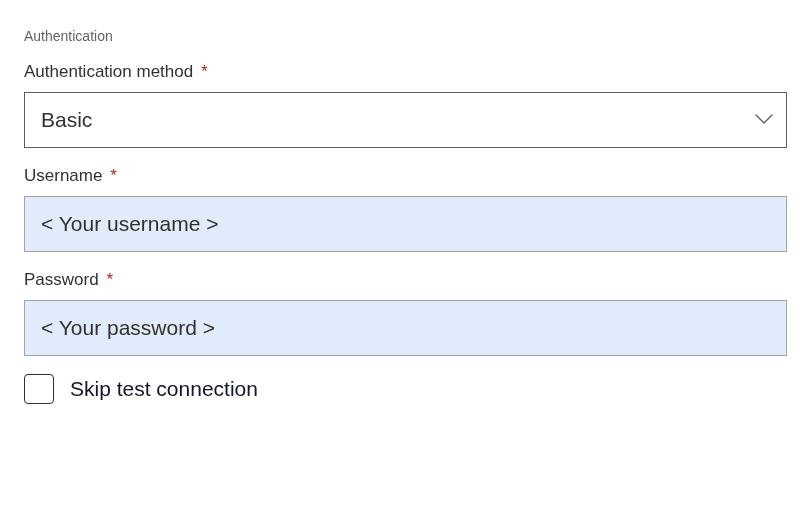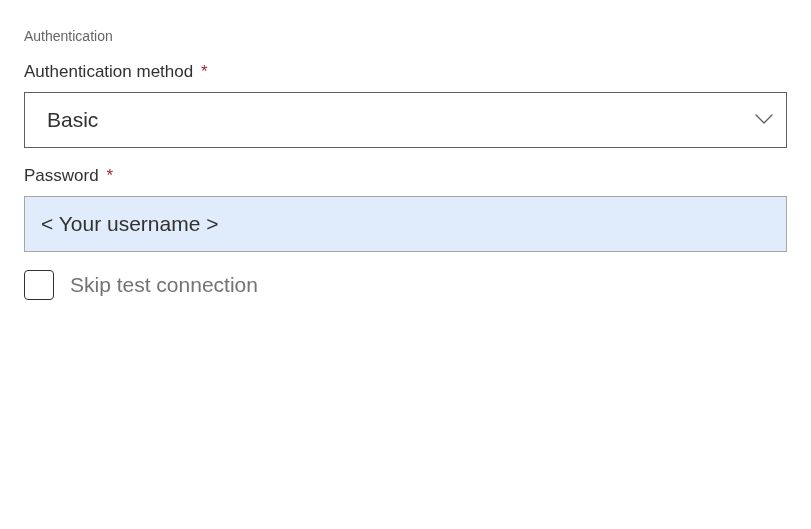--- a/index.html
+++ b/index.html
@@ -36,21 +36,21 @@
     }
     .select-wrapper {
       position: relative;
       width: 100%;
     }
     .select-control {
       width: 100%;
       height: 56px;
       border: 1px solid #605e5c;
       background: #ffffff;
-      padding: 0 44px 0 22px;
+      padding: 0 44px 0 16px;
       font-size: 21px;
       font-family: inherit;
       color: #323130;
       cursor: pointer;
       display: flex;
       align-items: center;
       border-radius: 0;
     }
     .chevron-icon {
       position: absolute;
@@ -85,21 +85,21 @@
       width: 30px;
       height: 30px;
       border: 1.5px solid #323130;
       background: #ffffff;
       border-radius: 4px;
       cursor: pointer;
       flex-shrink: 0;
     }
     .checkbox-label {
       font-size: 21px;
-      color: #737373;
+      color: #0f172a;
       cursor: pointer;
     }
   </style>
 </head>
 <body>
 
 <div class="section-title">Authentication</div>
 
 <div class="field-group">
   <label class="field-label">
@@ -113,25 +113,30 @@
     <span class="chevron-icon">
       <svg width="18" height="11" viewBox="0 0 18 11" fill="none">
         <path d="M1 1 L9 9 L17 1" stroke="#605e5c" stroke-width="1.3" fill="none" stroke-linecap="round" stroke-linejoin="round"></path>
       </svg>
     </span>
   </div>
 </div>
 
 <div class="field-group">
   <label class="field-label">
-    <span>Password</span>
+    <span>Username</span>
     <span class="required-asterisk">*</span>
   </label>
   <input type="text" class="text-input" value="&lt; Your username &gt;" style="">
 </div>
 
 <div class="field-group">
+  <label class="field-label">
+    <span>Password</span>
+    <span class="required-asterisk">*</span>
+  </label>
+  <input type="text" class="text-input" value="&lt; Your password &gt;" style="">
 </div>
 
 <div class="checkbox-row">
   <div class="checkbox-box"></div>
   <span class="checkbox-label">Skip test connection</span>
 </div>
 
 </body></html>

